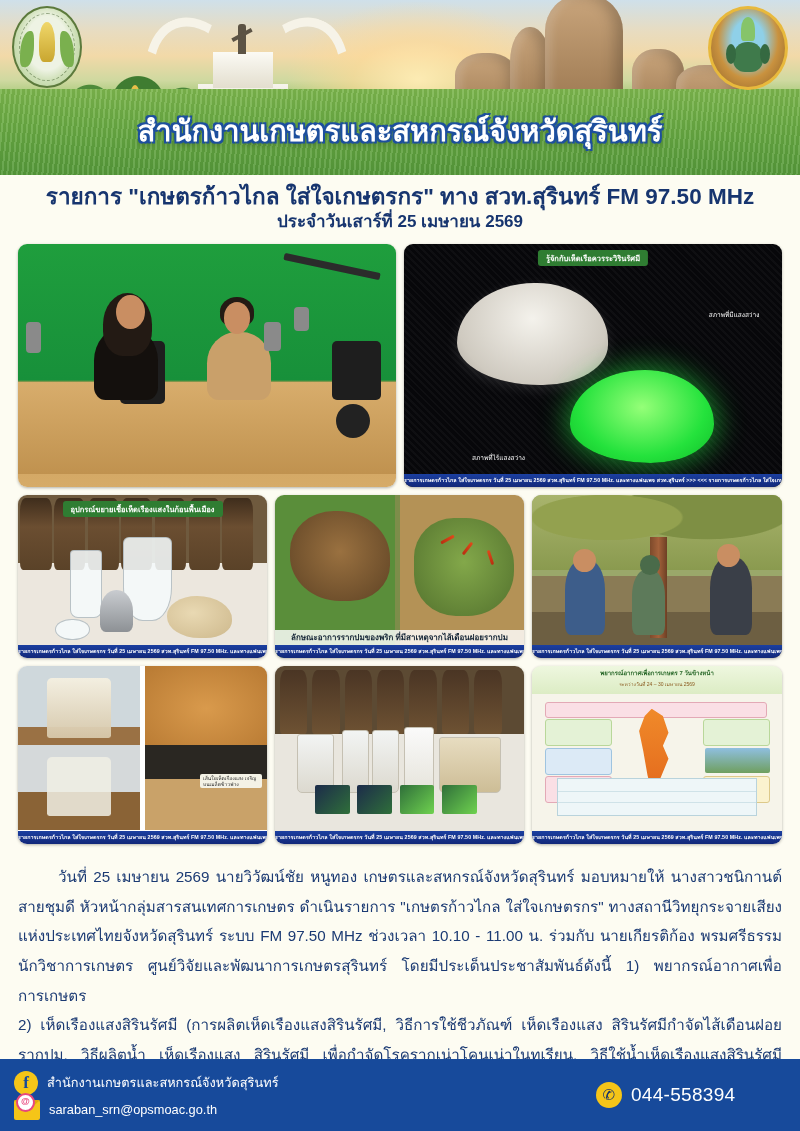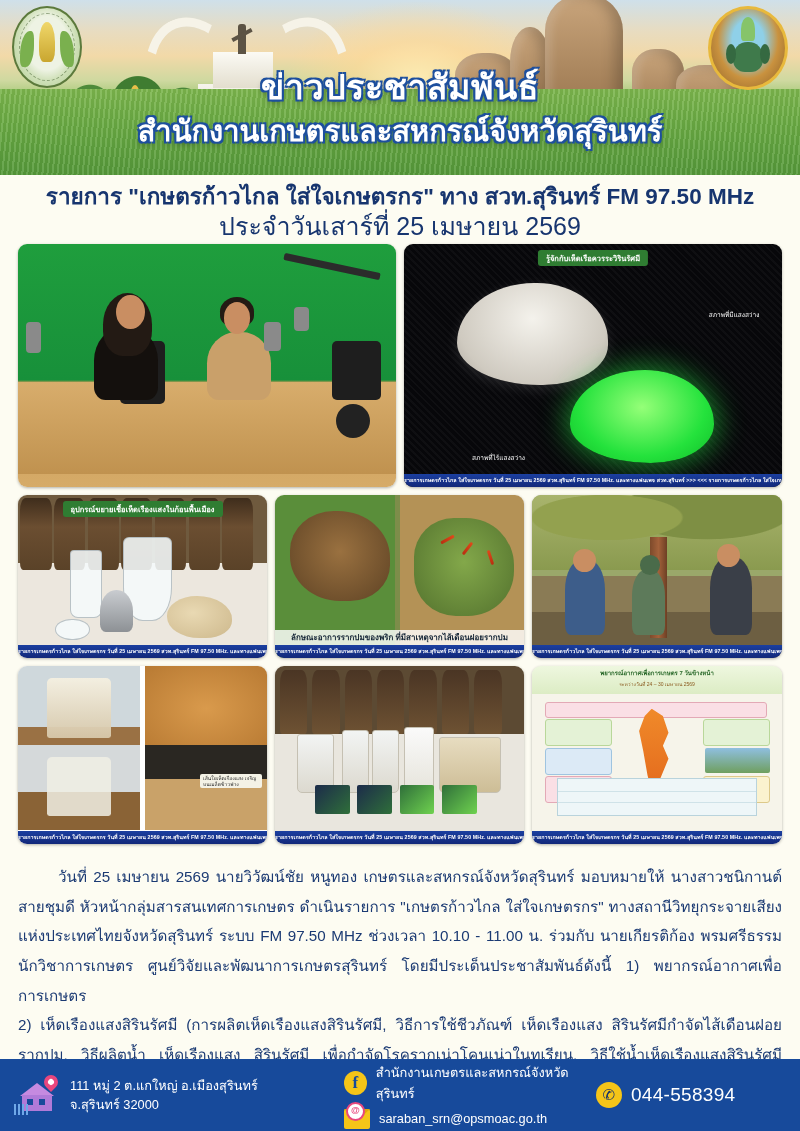--- a/index.html
+++ b/index.html
@@ -108,21 +108,21 @@
   .banner-sub{
     position:absolute;left:0;right:0;top:108px;text-align:center;
     color:#fff;font-size:29px;font-weight:bold;
     text-shadow:-2px -2px 0 #1d4f9e,2px -2px 0 #1d4f9e,-2px 2px 0 #1d4f9e,2px 2px 0 #1d4f9e,
                 0 3px 6px rgba(0,0,0,.4);
   }
 
   
   .prog{margin-top:8px;text-align:center;color:#17356f;}
   .prog .l1{font-size:22.5px;font-weight:bold;line-height:1.25;}
-  .prog .l2{font-size:25px;font-weight:normal;line-height:1.25;text-align:center;}
+  .prog .l2{font-size:17px;font-weight:bold;line-height:1.25;text-align:center;}
 
   
   .grid{position:absolute;left:18px;top:244px;width:764px;}
   .row{display:flex;gap:8px;margin-bottom:8px;}
   .ph{position:relative;overflow:hidden;border-radius:9px;
       box-shadow:0 1px 3px rgba(0,0,0,.3);background:#123;}
   .ticker{
     position:absolute;left:0;right:0;bottom:0;height:13px;
     background:linear-gradient(to bottom,#1b3fa0,#12287a);
     color:#fff;font-size:5.3px;line-height:13px;white-space:nowrap;
@@ -306,21 +306,20 @@
       <div class="emb-l-ring"></div>
       <div class="emb-l-leafL"></div>
       <div class="emb-l-leafR"></div>
       <div class="emb-l-fig"></div>
     </div>
     <div class="emblem emblem-r">
       <div class="emb-r-top"></div>
       <div class="emb-r-eleph"></div>
     </div>
 
-    <div class="banner-title">ข่าวประชาสัมพันธ์</div>
     <div class="banner-sub">สำนักงานเกษตรและสหกรณ์จังหวัดสุรินทร์</div>
   </div>
 
   <div class="prog">
     <div class="l1">รายการ "เกษตรก้าวไกล ใส่ใจเกษตรกร" ทาง สวท.สุรินทร์ FM 97.50 MHz</div>
     <div class="l2">ประจำวันเสาร์ที่ 25 เมษายน 2569</div>
   </div>
 
   <div class="grid">
 
@@ -453,34 +452,20 @@
     </div>
   </div>
 
   <div class="body-text">
     <p>วันที่ 25 เมษายน 2569 นายวิวัฒน์ชัย หนูทอง เกษตรและสหกรณ์จังหวัดสุรินทร์ มอบหมายให้ นางสาวชนิกานต์ สายชุมดี หัวหน้ากลุ่มสารสนเทศการเกษตร ดำเนินรายการ  "เกษตรก้าวไกล ใส่ใจเกษตรกร"  ทางสถานีวิทยุกระจายเสียงแห่งประเทศไทยจังหวัดสุรินทร์ ระบบ FM 97.50 MHz ช่วงเวลา 10.10 - 11.00 น. ร่วมกับ นายเกียรติก้อง พรมศรีธรรม  นักวิชาการเกษตร  ศูนย์วิจัยและพัฒนาการเกษตรสุรินทร์ โดยมีประเด็นประชาสัมพันธ์ดังนี้  1) พยากรณ์อากาศเพื่อการเกษตร</p>
     <p class="cont">2) เห็ดเรืองแสงสิรินรัศมี (การผลิตเห็ดเรืองแสงสิรินรัศมี, วิธีการใช้ชีวภัณฑ์ เห็ดเรืองแสง สิรินรัศมีกำจัดไส้เดือนฝอยรากปม, วิธีผลิตน้ำ เห็ดเรืองแสง สิรินรัศมี เพื่อกำจัดโรครากเน่าโคนเน่าในทุเรียน, วิธีใช้น้ำเห็ดเรืองแสงสิรินรัศมีควบคุมโรครากเน่าโคนเน่า, ข้อดีและข้อจำกัดของ เห็ดเรืองแสง สิรินรัศมี, ข้อจำกัดและข้อควรระวัง)</p>
   </div>
 
   <div class="footer">
     <div class="f-inner">
-      <div class="f-addr">
-        <div class="icon-house">
-          <div class="ih-roof"></div>
-          <div class="ih-body"></div>
-          <div class="ih-win" style="left:13px;"></div>
-          <div class="ih-win" style="left:25px;"></div>
-          <div class="ih-pin"></div>
-          <div class="ih-bars"></div>
-        </div>
-        <div class="f-addr-txt">
-          <div>111 หมู่ 2 ต.แกใหญ่ อ.เมืองสุรินทร์</div>
-          <div>จ.สุรินทร์ 32000</div>
-        </div>
-      </div>
 
       <div class="f-mid">
         <div class="f-line">
           <div class="icon-fb">f</div>
           <span>สำนักงานเกษตรและสหกรณ์จังหวัดสุรินทร์</span>
         </div>
         <div class="f-line">
           <div class="icon-mail">
             <div class="icon-mail-at">@</div>
           </div>

